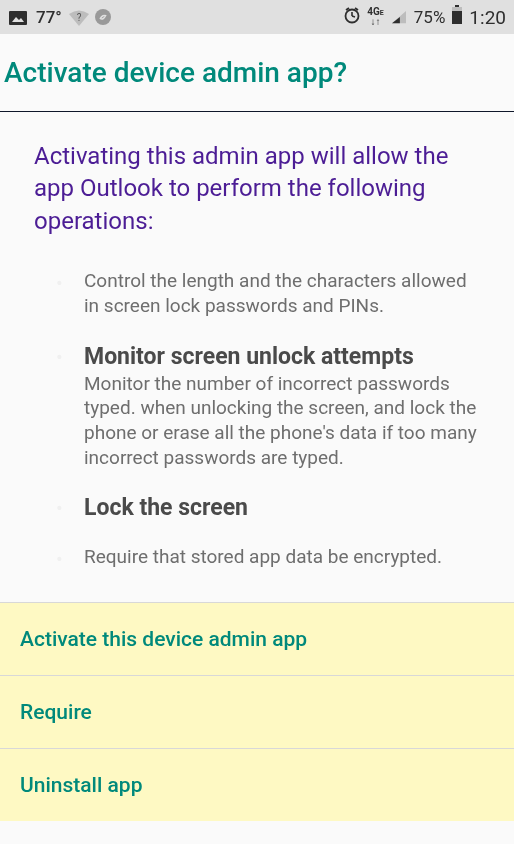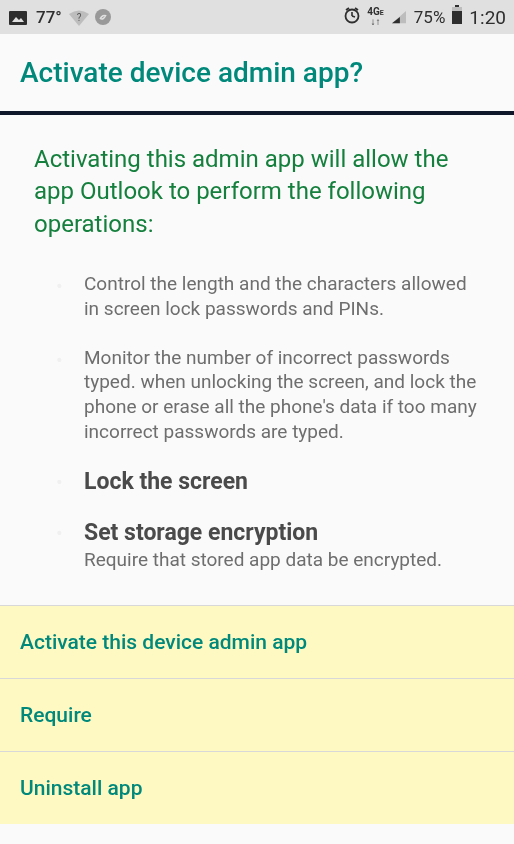--- a/index.html
+++ b/index.html
@@ -55,33 +55,33 @@
       display: inline-block;
     }
     .battery-pct {
       font-size: 17px;
     }
     .clock {
       font-size: 19px;
       font-weight: 400;
     }
     .header {
-      padding: 22px 20px 22px 20px;
-      border-bottom: 4px solid #0f172a;
+      padding: 22px 20px 22px 4px;
+      border-bottom: 1px solid #0f172a;
     }
     .title {
       color: #00897b;
       font-size: 28px;
       font-weight: 500;
     }
     .content {
       padding: 28px 30px 18px 34px;
     }
     .intro {
-      color: #15803d;
+      color: #4c1d95;
       font-size: 24px;
       line-height: 1.35;
       margin-bottom: 32px;
     }
     .perm-list {
       list-style: none;
       padding-left: 50px;
     }
     .perm-item {
       margin-bottom: 24px;
@@ -202,27 +202,27 @@
   <div class="title">Activate device admin app?</div>
 </div>
 
 <div class="content">
   <p class="intro">Activating this admin app will allow the app Outlook to perform the following operations:</p>
   <ul class="perm-list">
     <li class="perm-item">
       <div class="perm-desc">Control the length and the characters allowed in screen lock passwords and PINs.</div>
     </li>
     <li class="perm-item">
+      <div class="perm-title">Monitor screen unlock attempts</div>
       <div class="perm-desc">Monitor the number of incorrect passwords typed. when unlocking the screen, and lock the phone or erase all the phone's data if too many incorrect passwords are typed.</div>
     </li>
     <li class="perm-item">
       <div class="perm-title">Lock the screen</div>
     </li>
     <li class="perm-item" style="margin-bottom:14px;">
-      <div class="perm-title">Set storage encryption</div>
       <div class="perm-desc">Require that stored app data be encrypted.</div>
     </li>
   </ul>
 </div>
 
 <div class="actions">
   <button class="action-btn">Activate this device admin app</button>
   <button class="action-btn">Require</button>
   <button class="action-btn">Uninstall app</button>
 </div>

